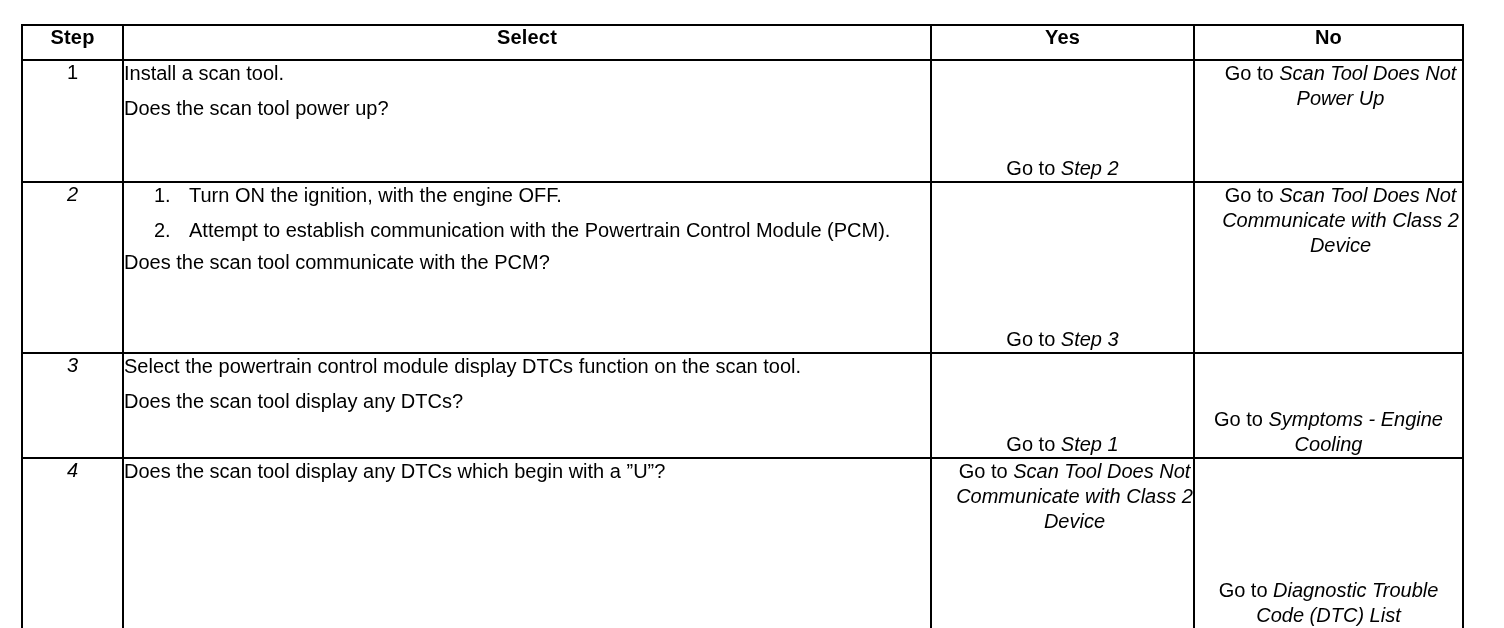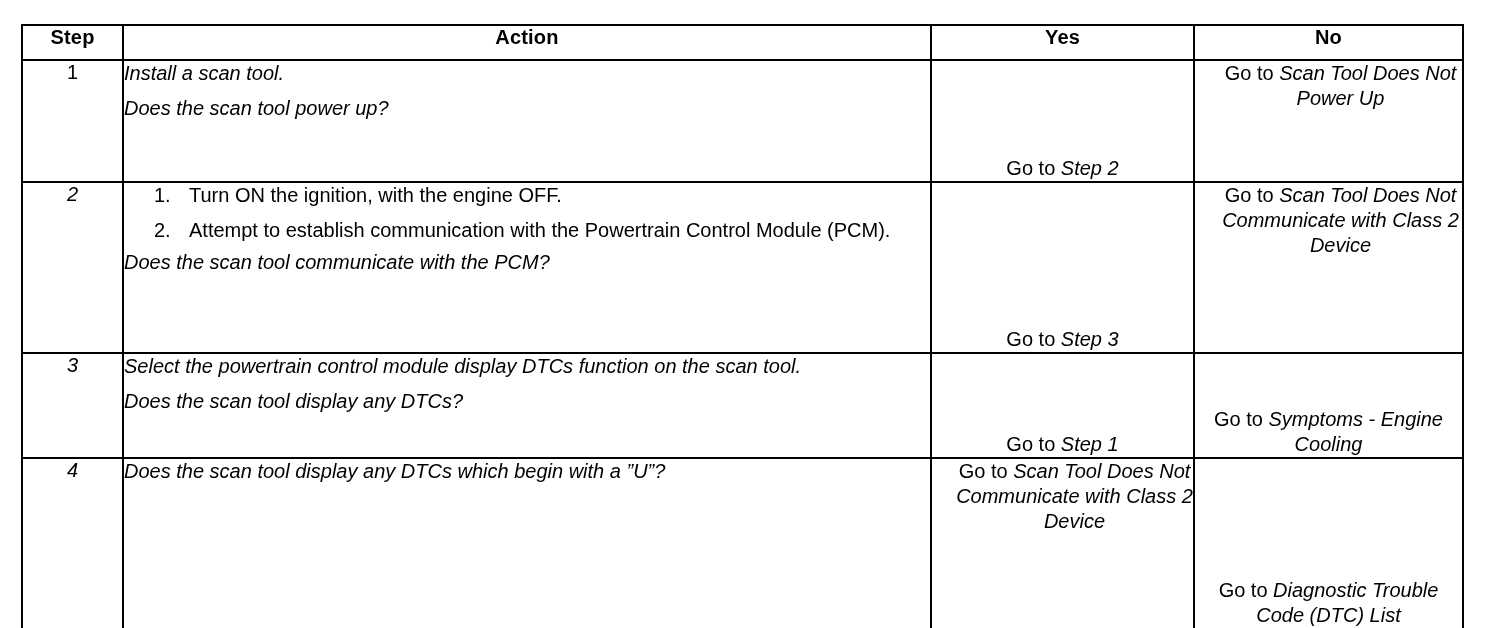--- a/index.html
+++ b/index.html
@@ -64,21 +64,21 @@
   }
   td.step-cell.upright { font-style: normal; }
 
   
   td.action-cell {
     padding: 6px 8px 6px 10px;
     font-size: 20px;
     line-height: 1.28;
     text-align: left;
   }
-  .action-line { margin: 0 0 9px 0; font-style: italic; }
+  .action-line { margin: 0 0 9px 0; }
   .action-line:last-child { margin-bottom: 0; }
 
   ol.action-list {
     margin: 0 0 7px 0;
     padding: 0;
     list-style: none;
   }
   ol.action-list li {
     position: relative;
     margin: 0 0 9px 0;
@@ -114,21 +114,21 @@
     <colgroup>
       <col class="c-step">
       <col class="c-action">
       <col class="c-yes">
       <col class="c-no">
     </colgroup>
 
     <thead>
       <tr>
         <th>Step</th>
-        <th>Action</th>
+        <th>Select</th>
         <th>Yes</th>
         <th>No</th>
       </tr>
     </thead>
 
     <tbody>
 
       <tr style="height:122px;">
         <td class="step-cell upright">1</td>
         <td class="action-cell">

